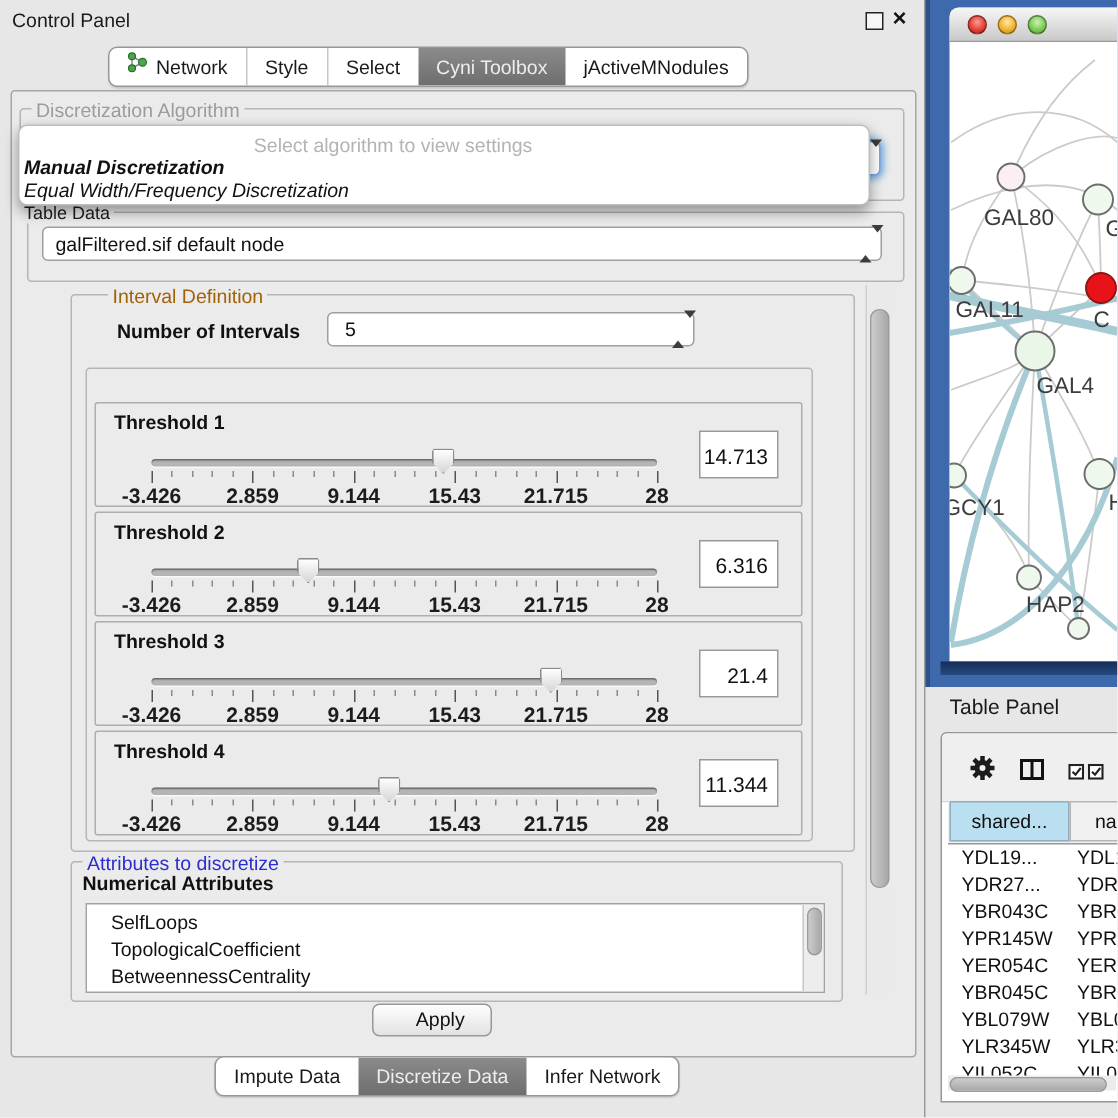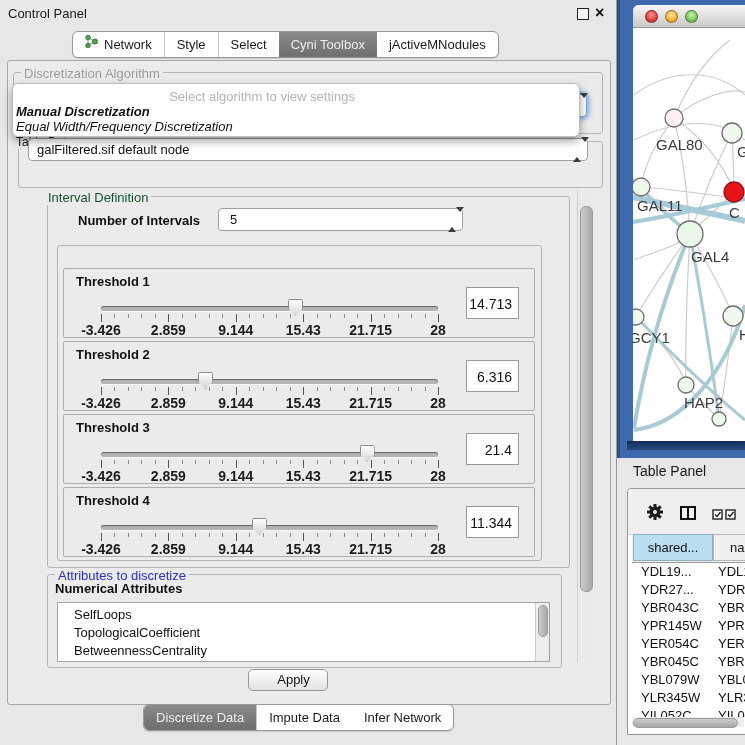--- a/index.html
+++ b/index.html
@@ -131,37 +131,37 @@
   <div class="abs main-panel"></div>
 
   <div class="abs group" style="left:13px;top:72px;width:588px;height:60px;"></div>
   <div class="abs group-title" style="left:21px;top:66px;color:#9c9c9c;">Discretization Algorithm</div>
   <div class="abs combo combo-focus" style="left:23px;top:94px;width:564px;height:23px;">
     <span class="stepper"><span class="up"></span><span class="dn"></span></span>
   </div>
 
   <div class="abs group" style="left:18px;top:141px;width:583px;height:45px;"></div>
   <div class="abs group-title" style="left:13px;top:135px;color:#1d1d1d;font-size:12px;">Table Data</div>
-  <div class="abs combo" style="left:28px;top:138px;width:560px;height:23px;">
+  <div class="abs combo" style="left:28px;top:151px;width:560px;height:23px;">
     <span>galFiltered.sif default node</span>
     <span class="stepper"><span class="up"></span><span class="dn"></span></span>
   </div>
 
   <div class="abs popup">
     <div class="popup-hint">Select algorithm to view settings</div>
     <div class="popup-item b" style="top:20px;">Manual Discretization</div>
     <div class="popup-item" style="top:35px;">Equal Width/Frequency Discretization</div>
   </div>
 
   <div class="abs vsb-track" style="left:577px;top:190px;width:16px;height:473px;">
     <div class="sb-thumb" style="left:2px;top:16px;width:11px;height:384px;"></div>
   </div>
 
   <div class="abs group" style="left:47px;top:196px;width:521px;height:370px;"></div>
-  <div class="abs group-title" style="left:45px;top:190px;color:#14532d;">Interval Definition</div>
+  <div class="abs group-title" style="left:72px;top:190px;color:#a16207;">Interval Definition</div>
 
   <div class="abs" style="left:78px;top:213px;font-size:13px;font-weight:bold;color:#111;">Number of Intervals</div>
   <div class="abs combo" style="left:218px;top:208px;width:245px;height:23px;padding-left:11px;">
     <span>5</span>
     <span class="stepper"><span class="up"></span><span class="dn"></span></span>
   </div>
 
   <div class="abs group" style="left:57px;top:245px;width:483px;height:314px;"></div>
 
   <div class="thr-panel" style="top:268px;">
@@ -341,25 +341,25 @@
       <div class="attr-item">TopologicalCoefficient</div>
       <div class="attr-item">BetweennessCentrality</div>
       <div class="attr-vsb">
       <div class="sb-thumb" style="left:1.5px;top:2px;width:8px;height:30px;"></div>
     </div>
   </div>
 
   <div class="abs apply-btn">Apply</div>
 
   <div class="abs tabstrip" style="left:143px;top:704px;">
+    <div class="tabseg">
+        <span>Impute Data</span>
+      </div>
     <div class="tabseg active">
         <span>Discretize Data</span>
-      </div>
-    <div class="tabseg">
-        <span>Impute Data</span>
       </div>
     <div class="tabseg after-active">
         <span>Infer Network</span>
       </div>
   </div>
 
   <div class="abs desktop"></div>
 
   <div class="abs net-window">
     <div class="net-titlebar">

